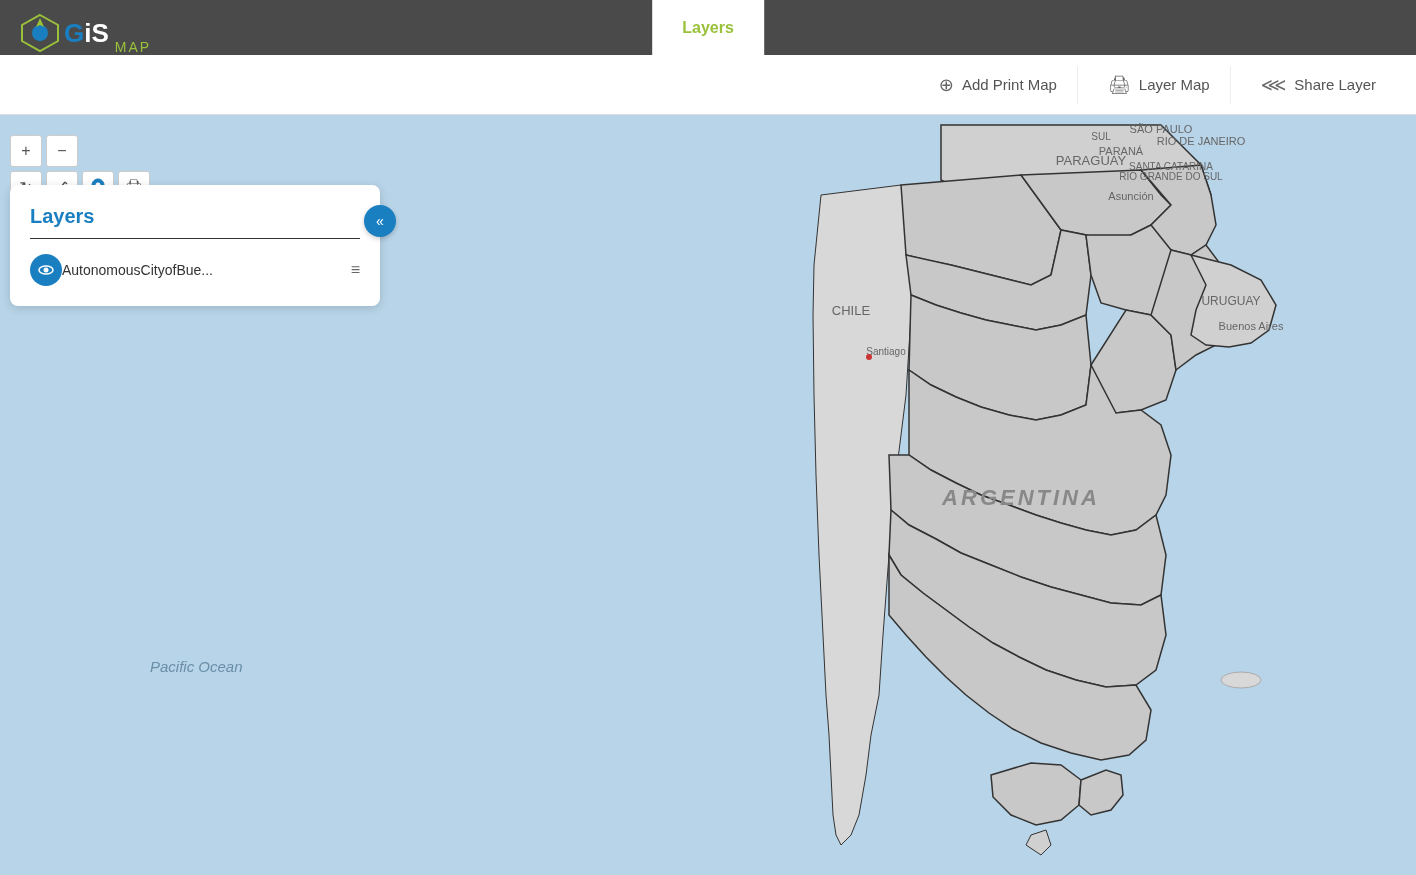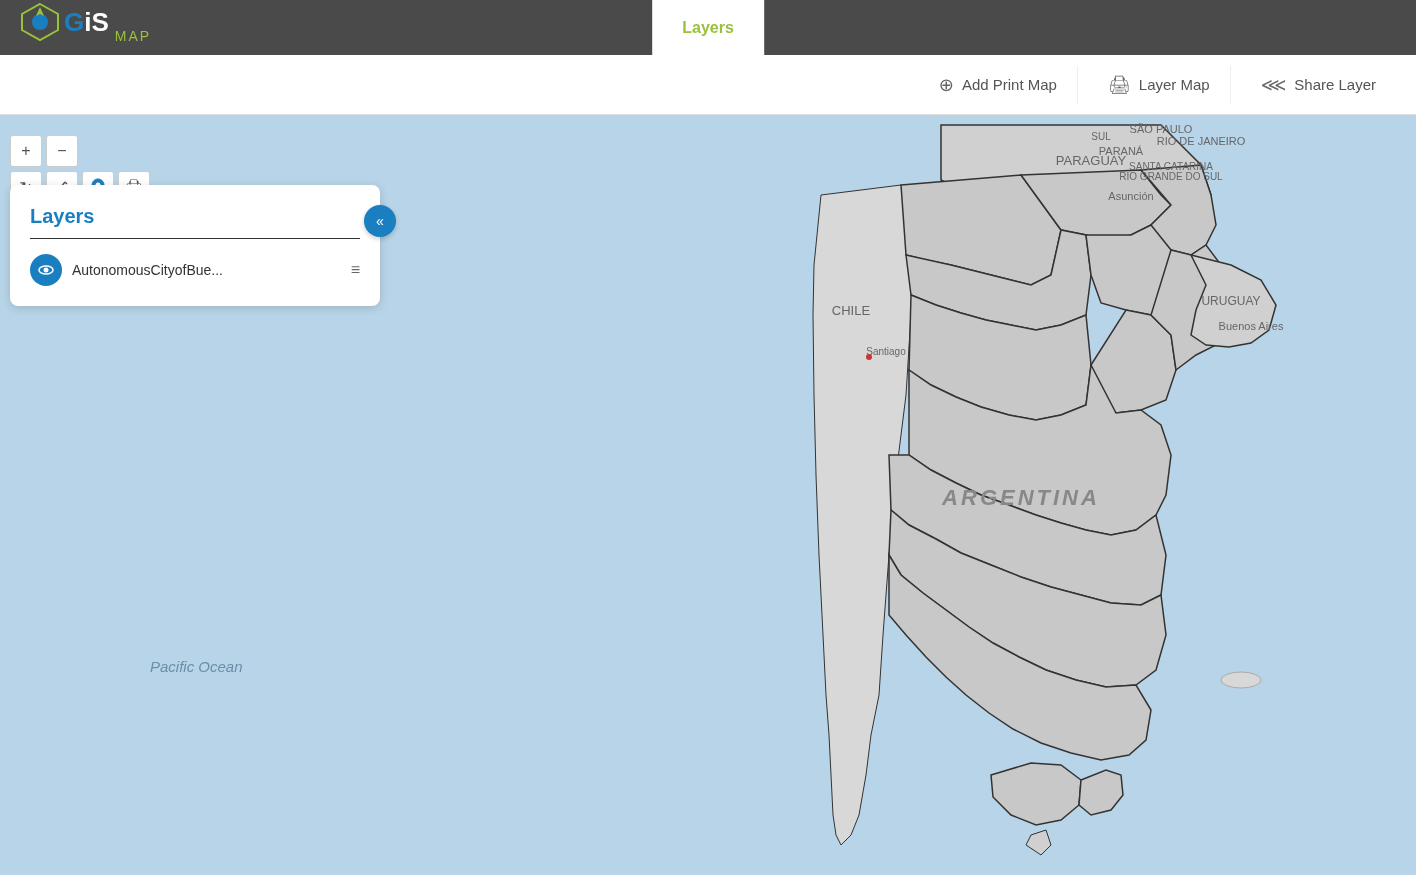--- a/index.html
+++ b/index.html
@@ -3,21 +3,21 @@
   <meta charset="utf-8">
   <style>
     * { margin: 0; padding: 0; box-sizing: border-box; }
     body { font-family: Arial, sans-serif; width: 1416px; height: 875px; overflow: hidden; }
 
     
     #header {
       height: 55px;
       background: #4a4a4a;
       display: flex;
-      align-items: flex-start;
+      align-items: flex-end;
       padding: 0 20px;
       position: relative;
       z-index: 100;
     }
     #logo-area {
       display: flex;
       align-items: center;
       gap: 4px;
     }
     #logo-icon {
@@ -134,21 +134,20 @@
       margin-bottom: 10px;
     }
     #layers-divider {
       border: none;
       border-top: 1px solid #333;
       margin-bottom: 15px;
     }
     .layer-item {
       display: flex;
       align-items: center;
-      gap: 10px;
     }
     .layer-eye {
       width: 32px;
       height: 32px;
       background: #1a7fc1;
       border-radius: 50%;
       display: flex;
       align-items: center;
       justify-content: center;
       color: white;

